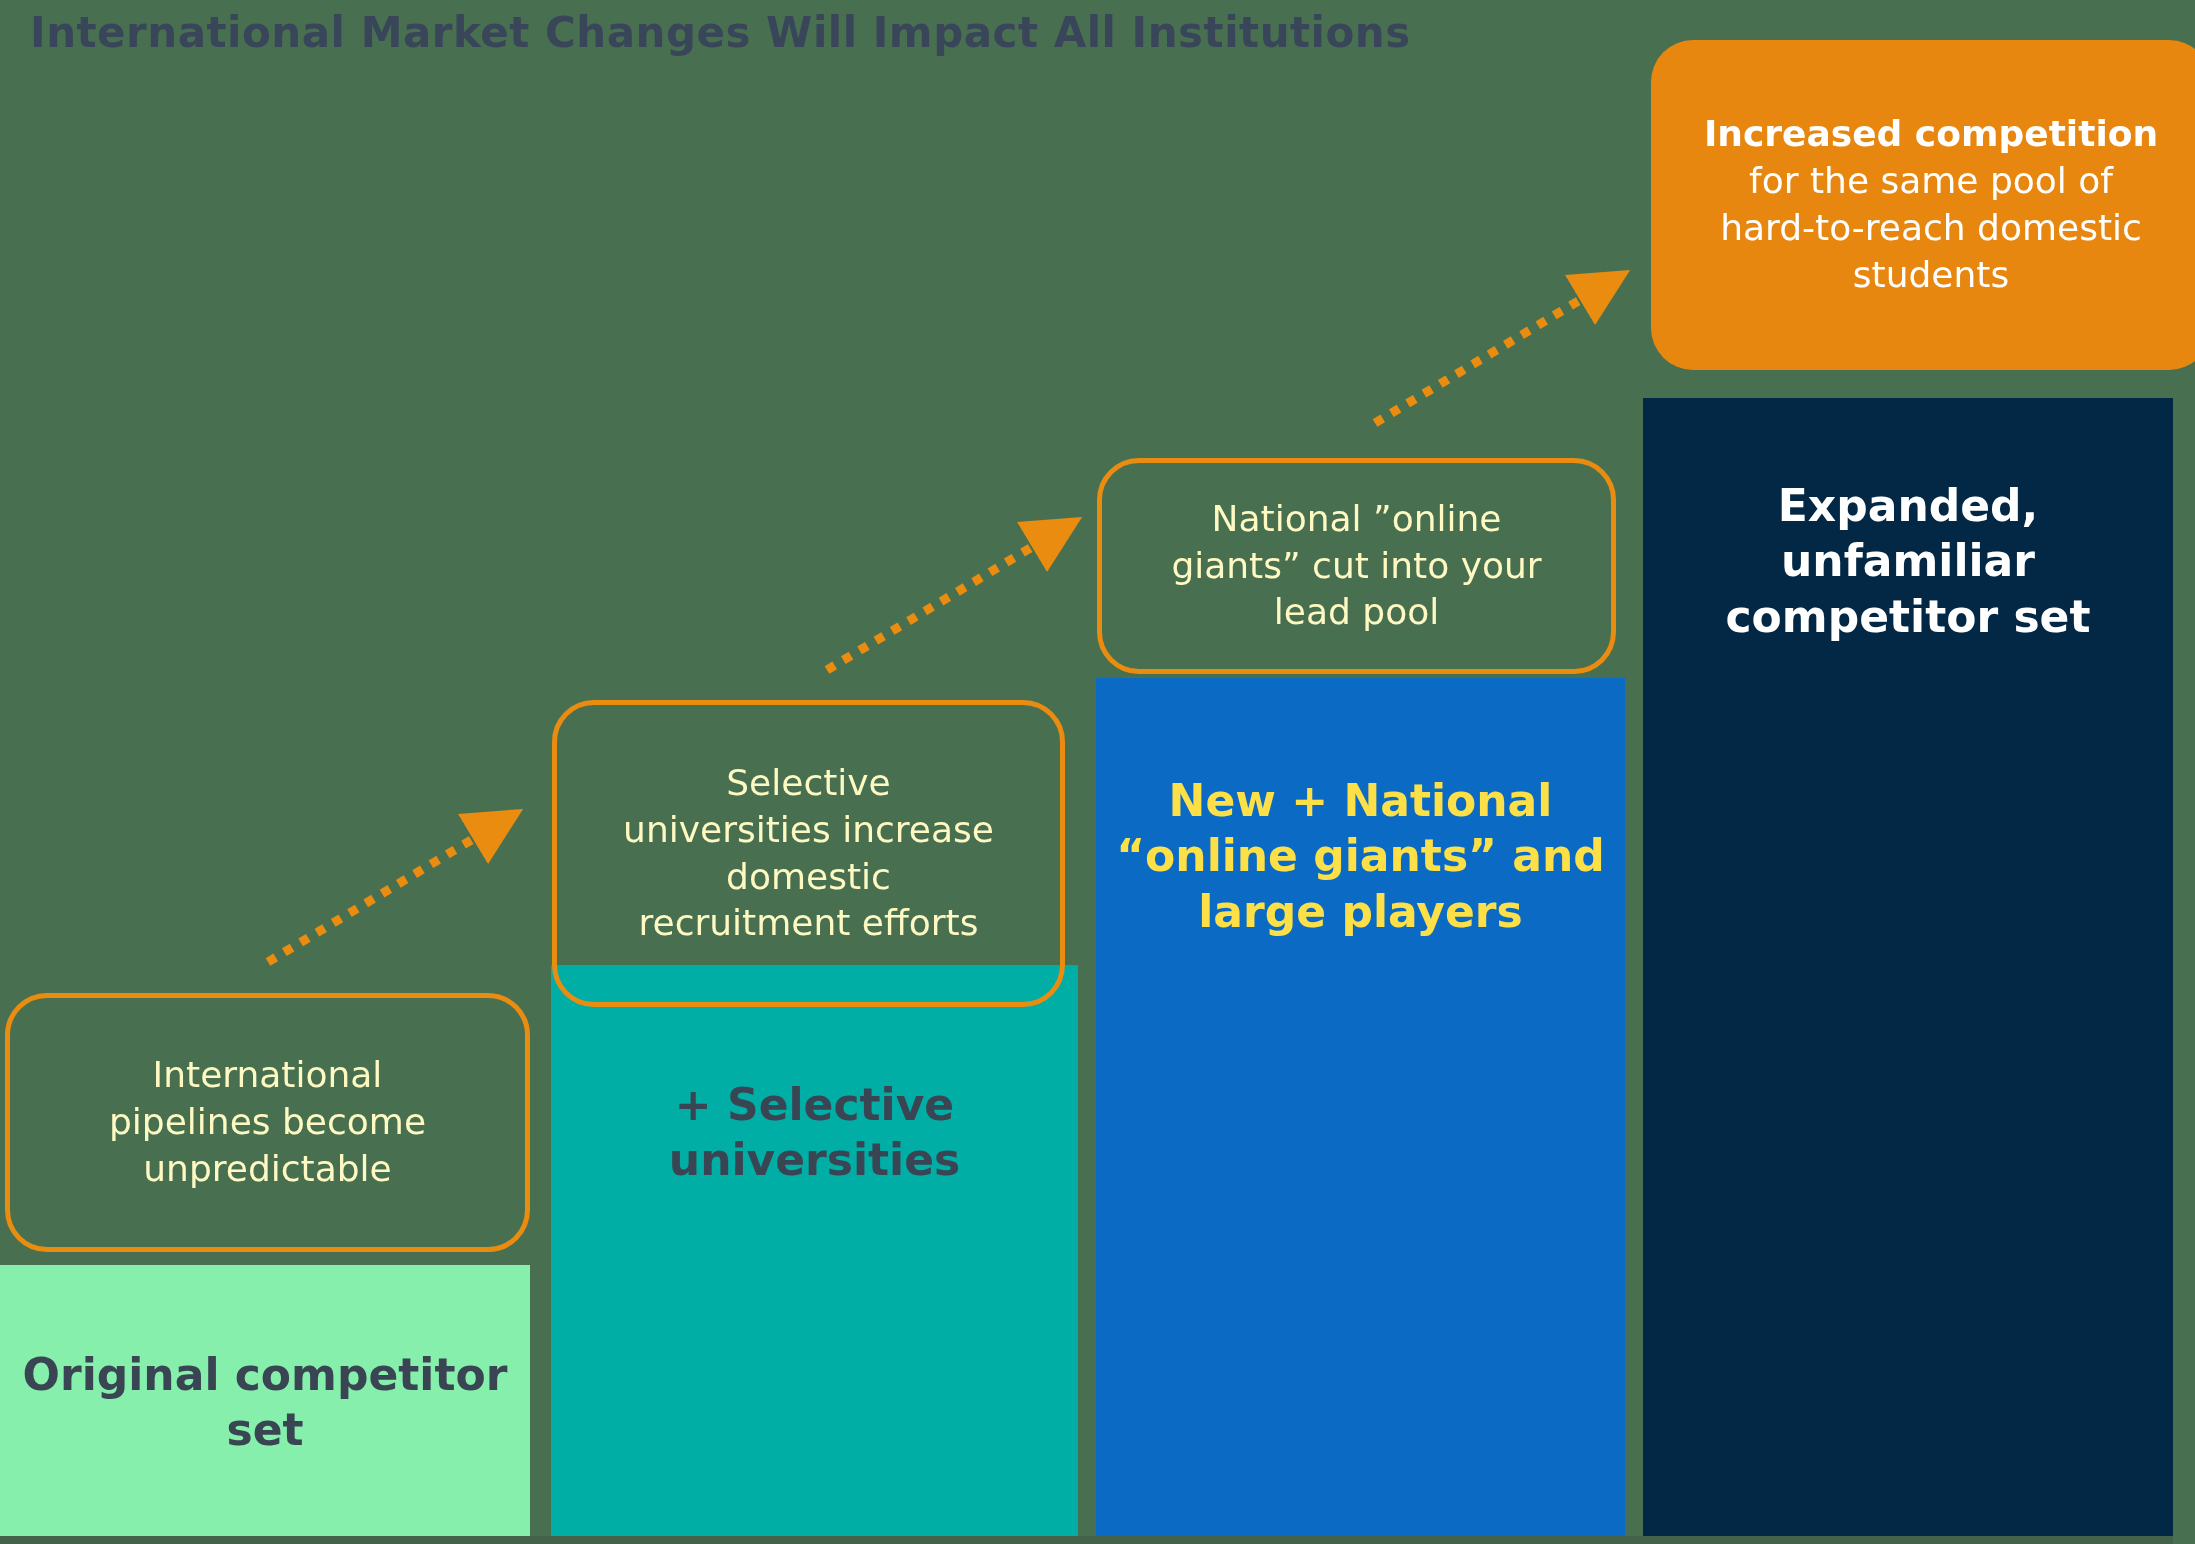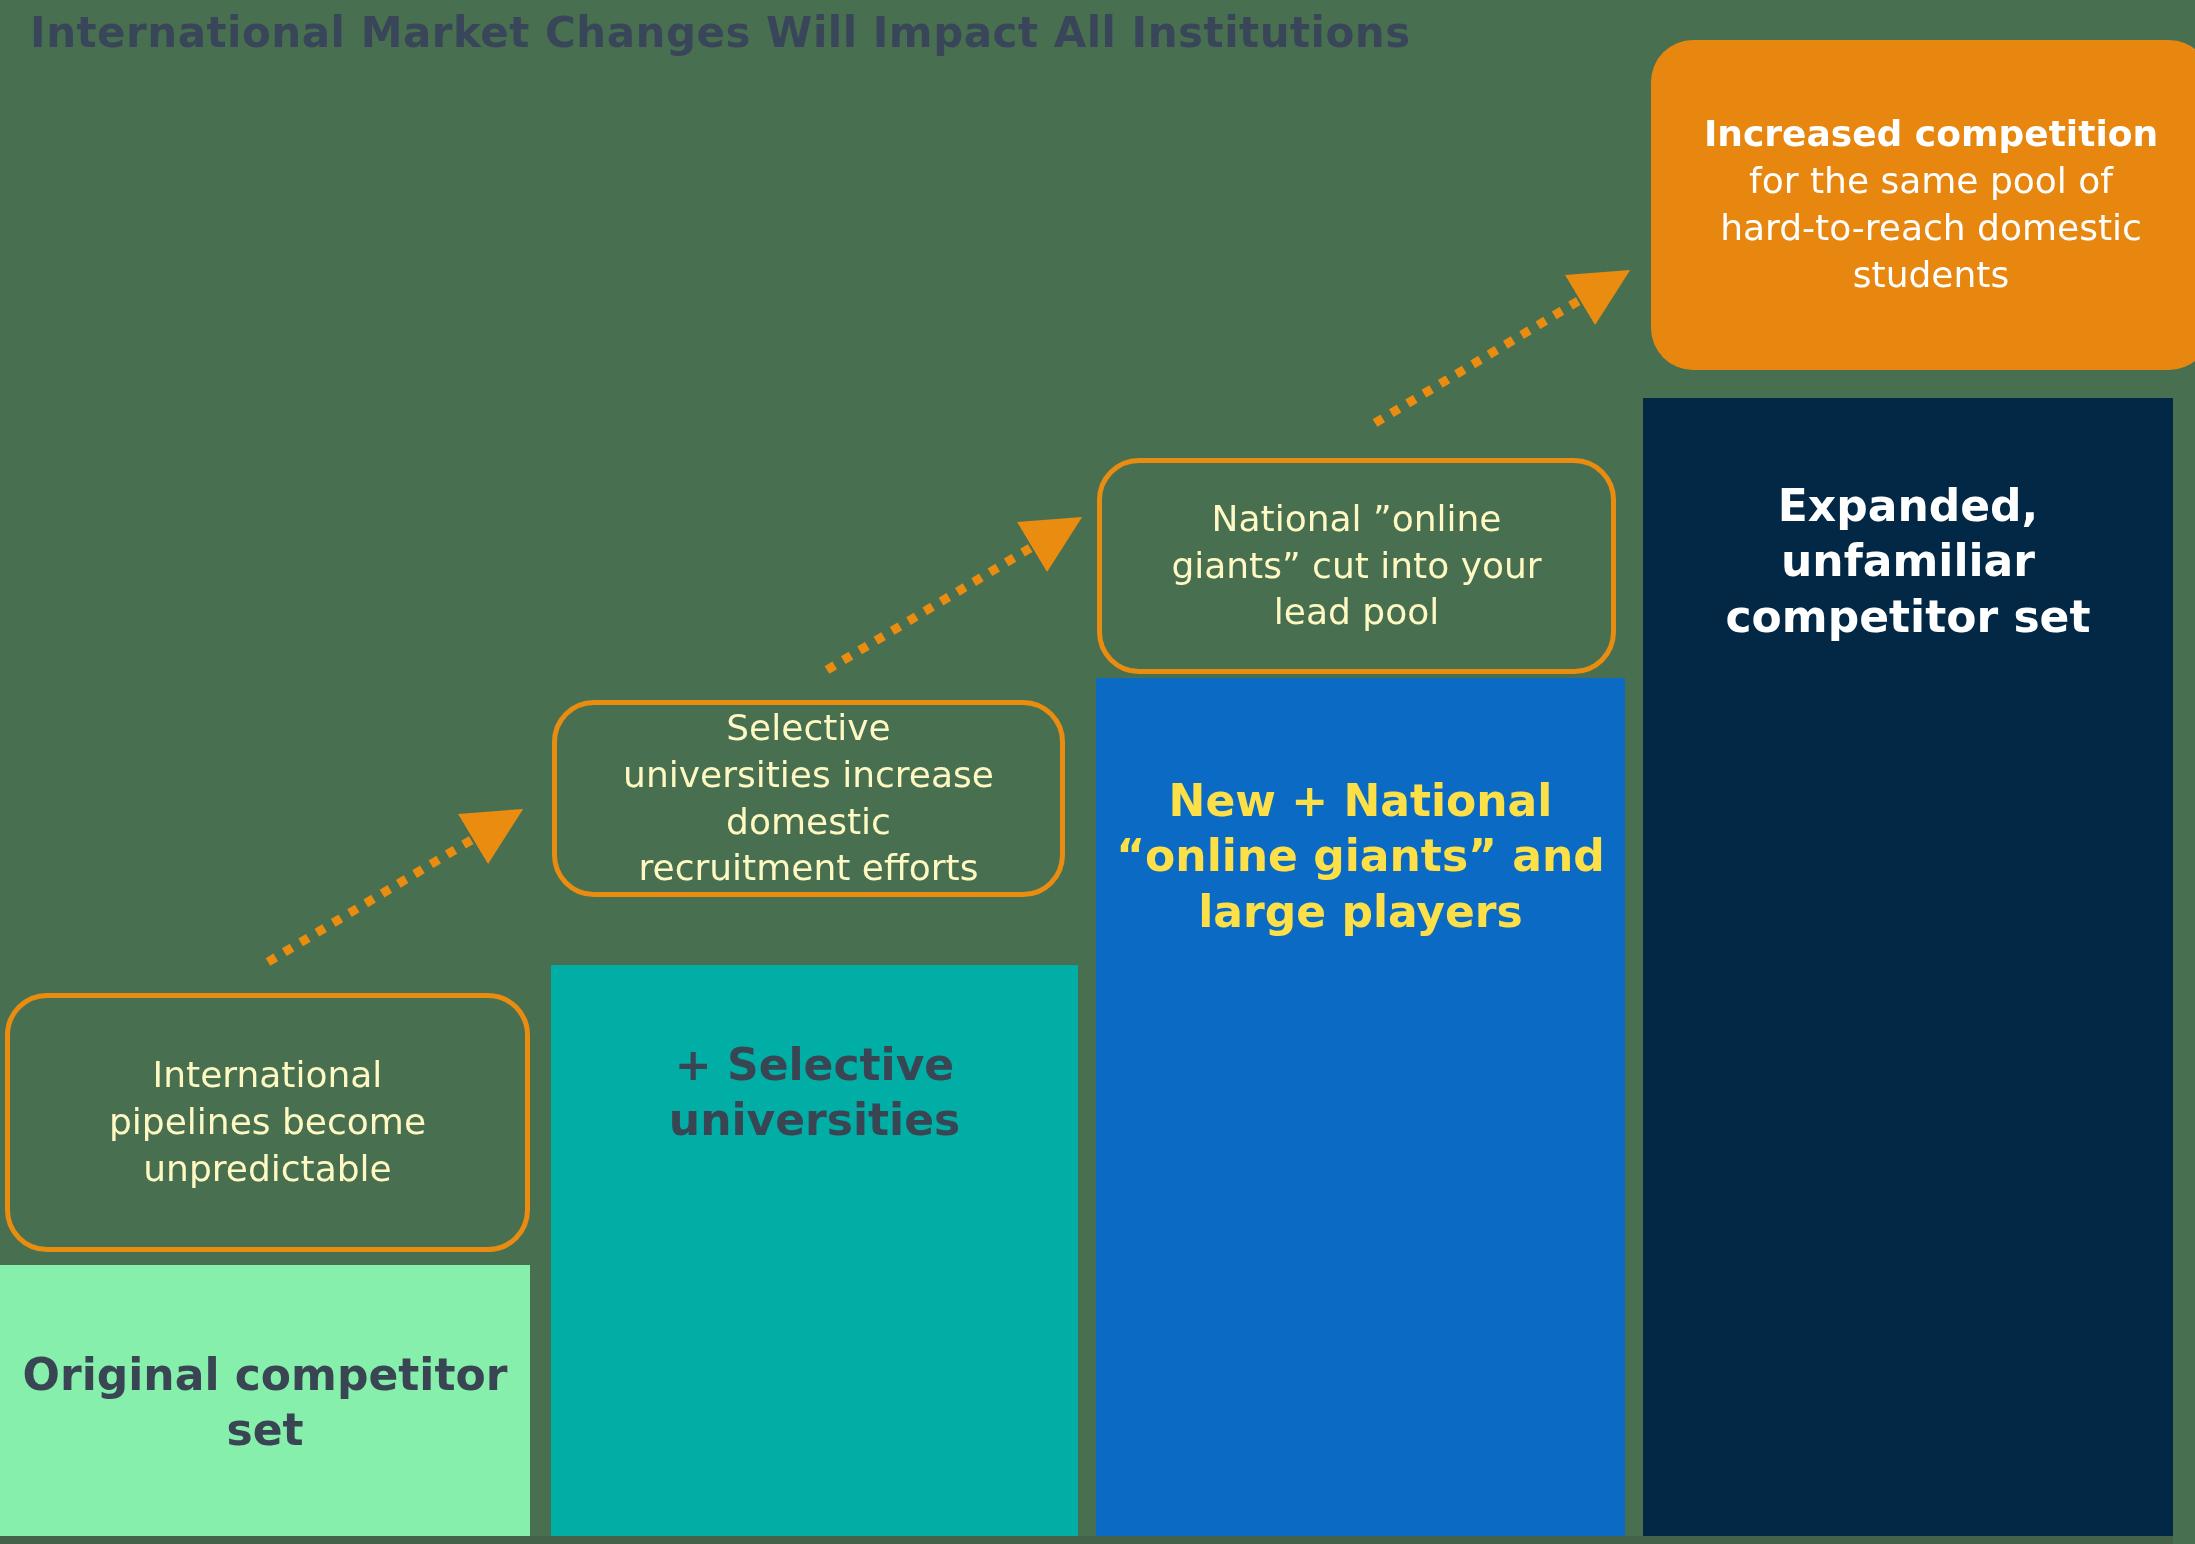--- a/index.html
+++ b/index.html
@@ -17,39 +17,39 @@
   }
   
   .bar{position:absolute;}
   .bar-label{
     font-weight:bold;font-size:44px;line-height:1.26;
     text-align:center;white-space:pre-line;width:100%;
   }
   .bar1{left:0;top:1265px;width:530px;height:292px;background:#86efac;}
   .bar1 .bar-label{padding-top:82px;color:#3A4553;}
   .bar2{left:551px;top:965px;width:527px;height:571px;background:#00AEA6;}
-  .bar2 .bar-label{padding-top:72px;color:#3A4553;}
+  .bar2 .bar-label{padding-top:112px;color:#3A4553;}
   .bar3{left:1096px;top:678px;width:529px;height:858px;background:#0B6BC4;}
   .bar3 .bar-label{padding-top:95px;color:#fde047;}
   .bar4{left:1643px;top:398px;width:530px;height:1138px;background:#032845;}
   .bar4 .bar-label{padding-top:80px;color:#FFFFFF;}
   .baseline{
     position:absolute;left:0;top:1536px;width:2173px;height:8px;
     background:#44614A;
   }
   
   .callout{
     position:absolute;box-sizing:border-box;
     border:5px solid #EA8C10;border-radius:42px;
     display:flex;align-items:center;justify-content:center;
     text-align:center;color:#fef9c3;font-size:36px;line-height:1.3;
   }
   .callout-text{white-space:pre-line;}
   .callout1{left:5px;top:993px;width:525px;height:259px;}
-  .callout2{left:552px;top:700px;width:513px;height:197px;}
+  .callout2{left:552px;top:700px;width:513px;height:307px;}
   .callout3{left:1097px;top:458px;width:519px;height:216px;}
   .callout4{
     left:1651px;top:40px;width:560px;height:330px;
     background:#E8870F;border:none;color:#FFFFFF;
     padding:0 52px;
   }
   .callout4 .callout-text{white-space:normal;}
   .bold-run{font-weight:bold;}
   
   .arrows{position:absolute;left:0;top:0;pointer-events:none;}

